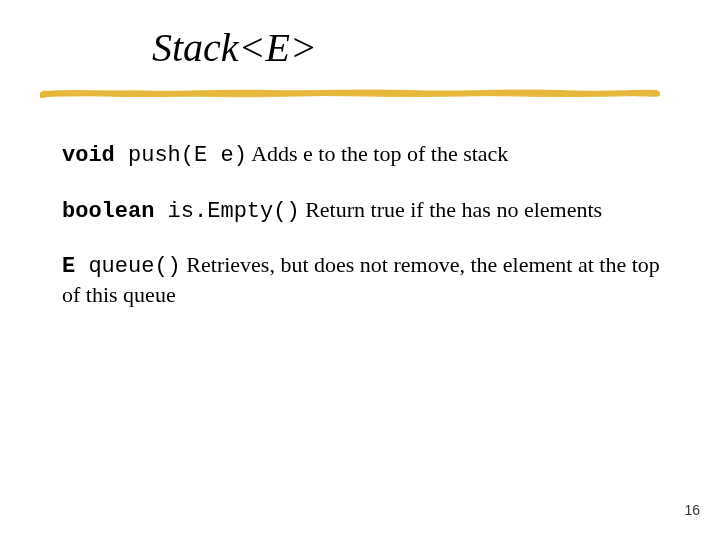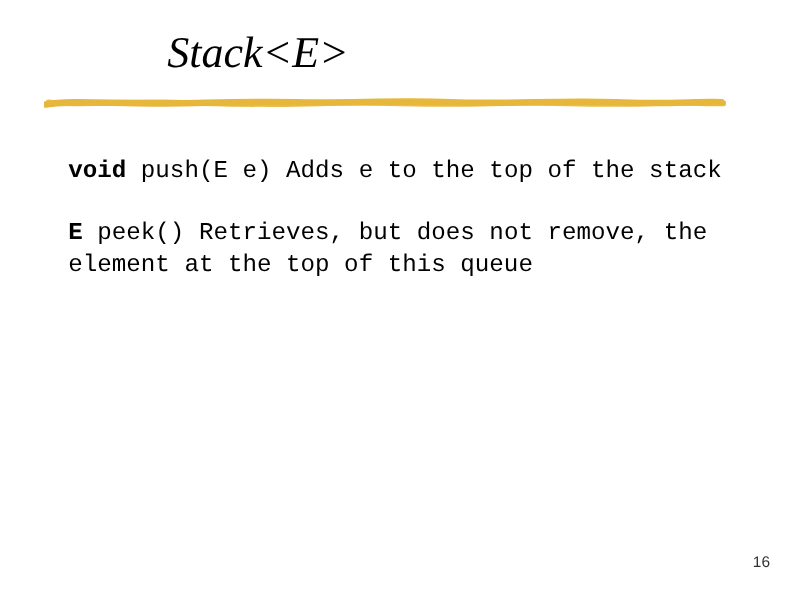--- a/index.html
+++ b/index.html
@@ -49,21 +49,21 @@
   }
   .entry .sig {
     font-family: 'Courier New', Courier, monospace;
   }
   .entry .kw {
     font-family: 'Courier New', Courier, monospace;
     font-weight: bold;
     text-align: center;
   }
   .entry .desc {
-    font-family: Liberation Mono, monospace;
+    font-family: Liberation Serif, serif;
   }
   .pagenum {
     position: absolute;
     right: 20px;
     bottom: 22px;
     font-family: Arial, Helvetica, sans-serif;
     font-size: 14px;
     color: #333;
   }
 </style>
@@ -88,23 +88,26 @@
              C 450 6, 500 10, 550 8
              C 580 6, 605 9, 618 8" stroke="#e6b73b" stroke-width="5" stroke-linecap="round" fill="none" opacity="0.9"></path>
   </svg>
 
   <div class="content">
 
     <div class="entry">
       <span class="kw">void</span><span class="sig"> push(E e)</span><span class="desc"> Adds e to the top of the stack</span>
     </div>
 
+    <div class="entry">
+      <span class="kw">boolean</span><span class="sig"> is.Empty()</span><span class="desc"> Return true if the has no elements</span>
+    </div>
 
     <div class="entry">
-      <span class="kw">E</span><span class="sig"> peek()</span><span class="desc"> Retrieves, but does not remove, the element at the top of this queue</span>
+      <span class="kw">E</span><span class="sig"> queue()</span><span class="desc"> Retrieves, but does not remove, the element at the top of this queue</span>
     </div>
 
 
   </div>
 
   <div class="pagenum">16</div>
 
 </div>
 
 </body></html>

